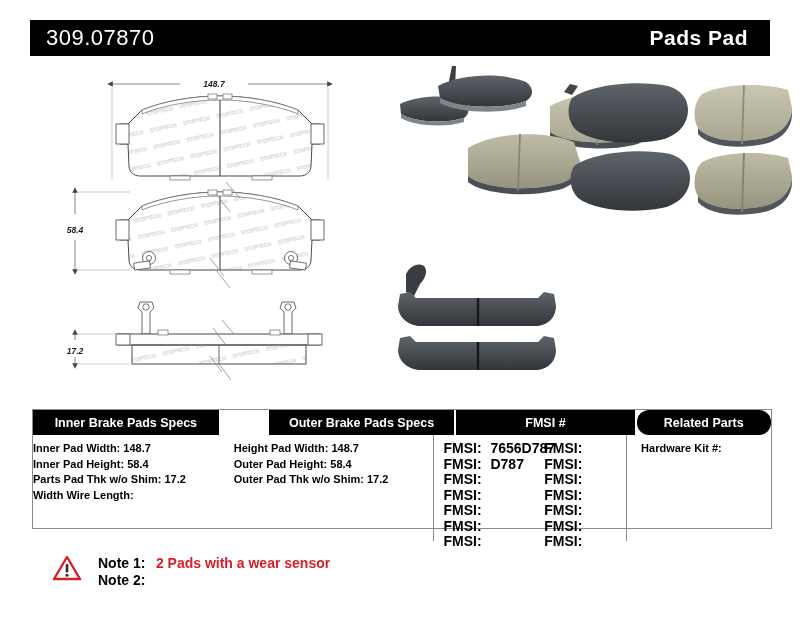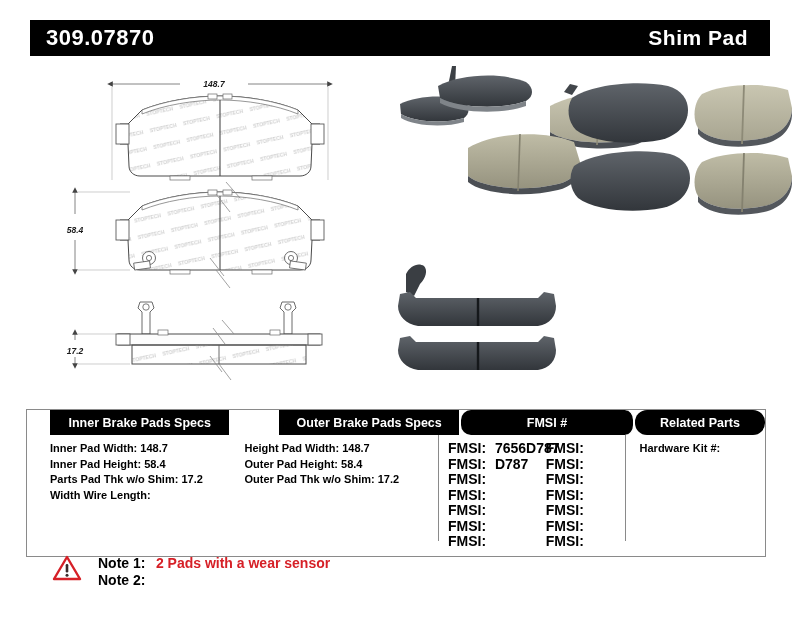--- a/index.html
+++ b/index.html
@@ -22,21 +22,21 @@
     left: 30px; top: 20px;
     width: 740px; height: 36px;
     background: #000000;
     display: flex;
     align-items: center;
     justify-content: space-between;
   }
   .titlebar .part-no {
     color: #ffffff;
     font-size: 22px;
-    font-weight: bold;
+    font-weight: normal;
     letter-spacing: .5px;
     padding-left: 16px;
   }
   .titlebar .cat {
     color: #ffffff;
     font-size: 21px;
     font-weight: bold;
     letter-spacing: .5px;
     padding-right: 22px;
   }
@@ -59,25 +59,24 @@
     font-family: "Liberation Sans", sans-serif;
     font-size: 8.5px;
     font-weight: bold;
     font-style: italic;
     fill: #1a1a1a;
   }
 
   
   .table {
     position: absolute;
-    left: 26px; top: 409px;
-    width: 740px; height: 148px;
+    left: 32px; top: 409px;
+    width: 740px; height: 120px;
     border: 1px solid #8a8a8a;
     box-sizing: border-box;
-    padding-left: 23px;
   }
   .thead {
     display: flex;
     height: 25px;
     background: #ffffff;
   }
   .th {
     background: #000000;
     color: #ffffff;
     font-size: 12.5px;
@@ -85,21 +84,21 @@
     display: flex;
     align-items: center;
     justify-content: center;
     height: 25px;
     box-sizing: border-box;
     border-right: 2px solid #ffffff;
   }
   .th:last-child { border-right: none; border-radius: 12px; }
   .th-inner  { width: 27.2%; }
   .th-outer  { width: 27.2%; margin-left: 48px; }
-  .th-fmsi   { width: 26.1%; border-radius: 10px; }
+  .th-fmsi   { width: 26.1%; }
   .th-rel    { width: 19.5%; }
 
   .tbody {
     display: flex;
     height: 106px;
     box-sizing: border-box;
   }
   .col {
     box-sizing: border-box;
     padding-top: 6px;
@@ -152,21 +151,21 @@
     white-space: nowrap;
   }
   .noteline .nlabel { display: inline-block; min-width: 48px; }
   .noteline .nval-red { color: #d62027; padding-left: 6px; }
 </style>
 </head>
 <body>
 
 <div class="titlebar">
   <span class="part-no">309.07870</span>
-  <span class="cat">Shim Pad</span>
+  <span class="cat">Pads Pad</span>
 </div>
 
 <div class="drawings">
   <svg width="360" height="330" viewBox="0 0 360 330">
     <defs>
       <pattern id="wm" width="34" height="17" patternUnits="userSpaceOnUse" patternTransform="rotate(-12)">
         <text x="1" y="9" font-family="Liberation Sans, sans-serif" font-size="5" font-weight="bold" fill="#cfcfcf">STOPTECH</text>
       </pattern>
       <marker id="arL" markerWidth="7" markerHeight="7" refX="6" refY="3.5" orient="auto">
         <path d="M7,0 L7,7 L0,3.5 z" fill="#444"></path>

